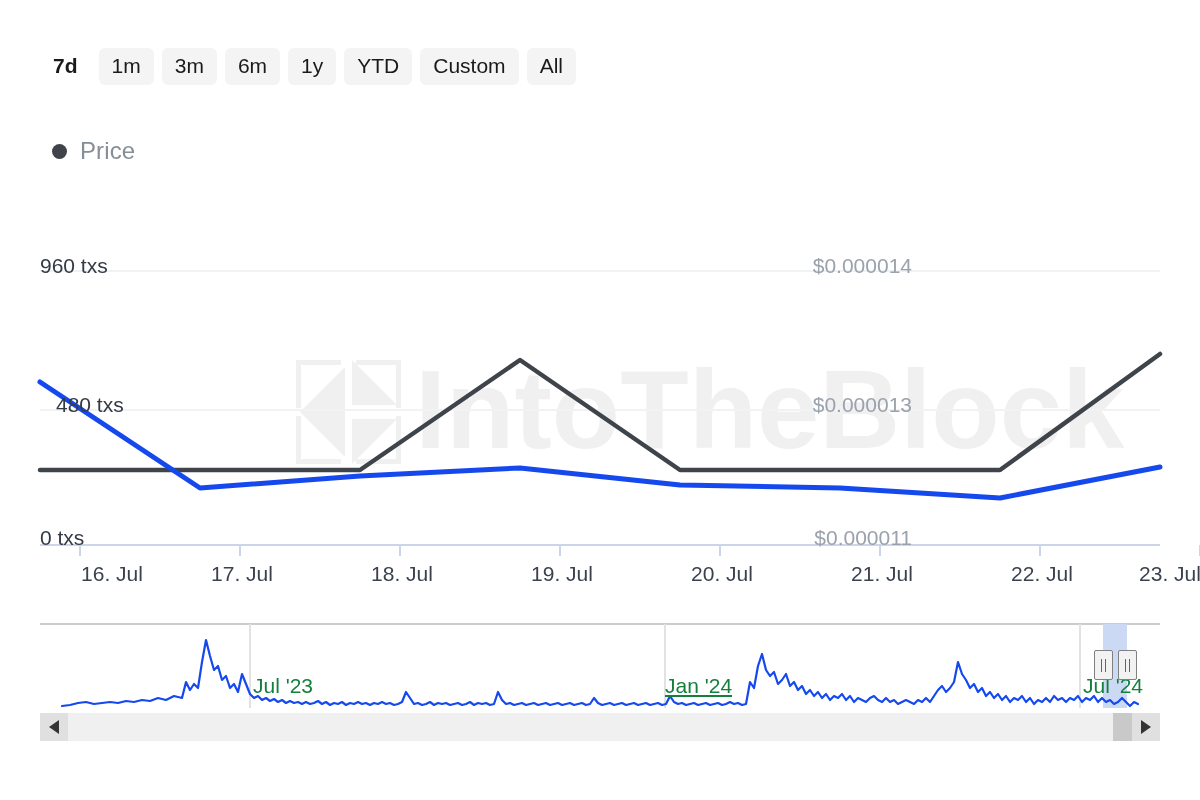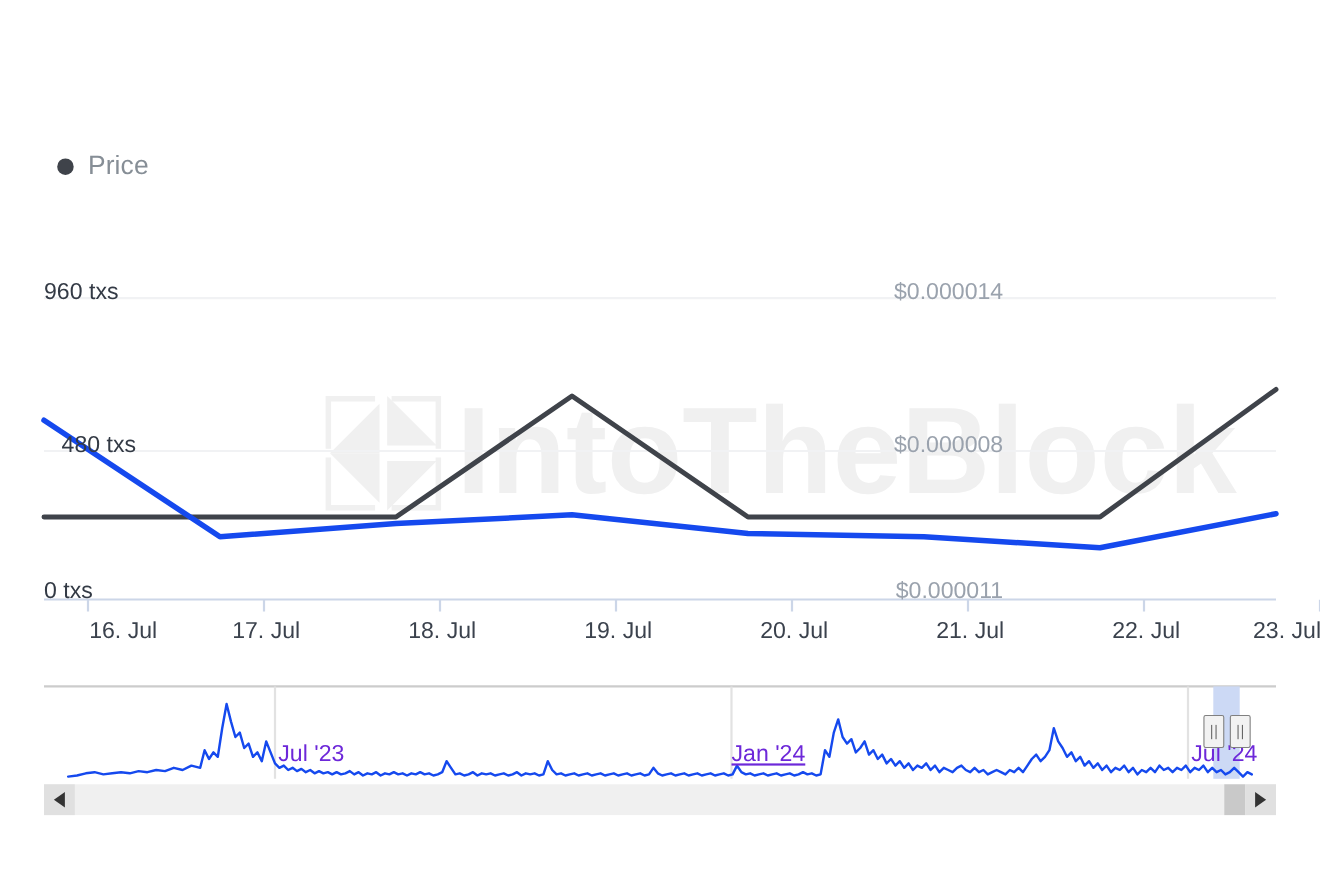--- a/index.html
+++ b/index.html
@@ -101,21 +101,21 @@
 
   
   .navigator {
     position: absolute;
     left: 40px; top: 618px;
     width: 1120px; height: 95px;
   }
   .nav-label {
     position: absolute;
     font-size: 21px;
-    color: #6d28d9;
+    color: #15803d;
     white-space: nowrap;
   }
   .nav-handle {
     position: absolute;
     width: 19px; height: 30px;
     background: #f2f2f2;
     border: 1px solid #808080;
     border-radius: 2px;
     display: flex;
     align-items: center;
@@ -168,20 +168,30 @@
     left: 0; top: 230px;
     width: 1200px; height: 330px;
     pointer-events: none;
   }
 </style>
 </head>
 <body>
 
 <div id="root">
 
+  <div class="range-bar">
+    <button class="range-btn active">7d</button>
+    <button class="range-btn">1m</button>
+    <button class="range-btn">3m</button>
+    <button class="range-btn">6m</button>
+    <button class="range-btn">1y</button>
+    <button class="range-btn">YTD</button>
+    <button class="range-btn">Custom</button>
+    <button class="range-btn">All</button>
+  </div>
 
   <div class="legend">
     <div class="legend-item">
       <span class="legend-dot" style="background:#3f434a"></span>
       <span class="legend-label">Price</span>
     </div>
   </div>
 
   <div class="watermark">
     <svg width="1200" height="330" viewBox="0 0 1200 330">
@@ -211,21 +221,21 @@
       <polyline fill="none" stroke="#3f434a" stroke-width="4.5" stroke-linejoin="round" stroke-linecap="round" points="40,240 200,240 360,240 520,130 680,240 840,240 1000,240 1160,124"></polyline>
 
       <polyline fill="none" stroke="#1549ee" stroke-width="5" stroke-linejoin="round" stroke-linecap="round" points="40,152 200,258 360,246 520,238 680,255 840,258 1000,268 1160,237"></polyline>
     </svg>
 
     <div class="axis-label" style="left:40px; top:24px;">960 txs</div>
     <div class="axis-label" style="left:56px; top:163px;">480 txs</div>
     <div class="axis-label" style="left:40px; top:296px;">0 txs</div>
 
     <div class="axis-label right" style="right:40px; top:24px;">$0.000014</div>
-    <div class="axis-label right" style="right:40px; top:163px;">$0.000008</div>
+    <div class="axis-label right" style="right:40px; top:163px;">$0.000013</div>
     <div class="axis-label right" style="right:40px; top:296px;">$0.000011</div>
   </div>
 
   <div class="xaxis">
     <svg width="1200" height="20" viewBox="0 0 1200 20">
       <line x1="40" y1="0" x2="40" y2="11" stroke="#ccd6e8" stroke-width="2"></line>
       <line x1="200" y1="0" x2="200" y2="11" stroke="#ccd6e8" stroke-width="2"></line>
       <line x1="360" y1="0" x2="360" y2="11" stroke="#ccd6e8" stroke-width="2"></line>
       <line x1="520" y1="0" x2="520" y2="11" stroke="#ccd6e8" stroke-width="2"></line>
       <line x1="680" y1="0" x2="680" y2="11" stroke="#ccd6e8" stroke-width="2"></line>

